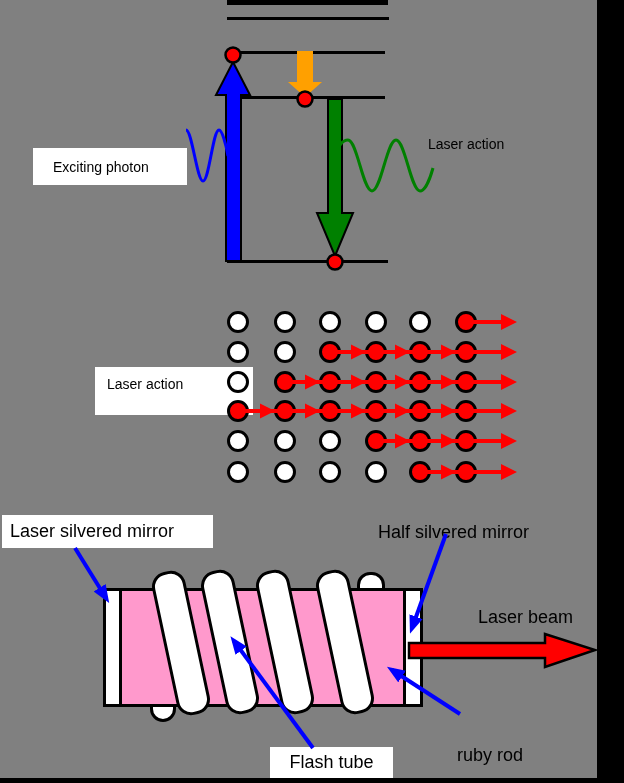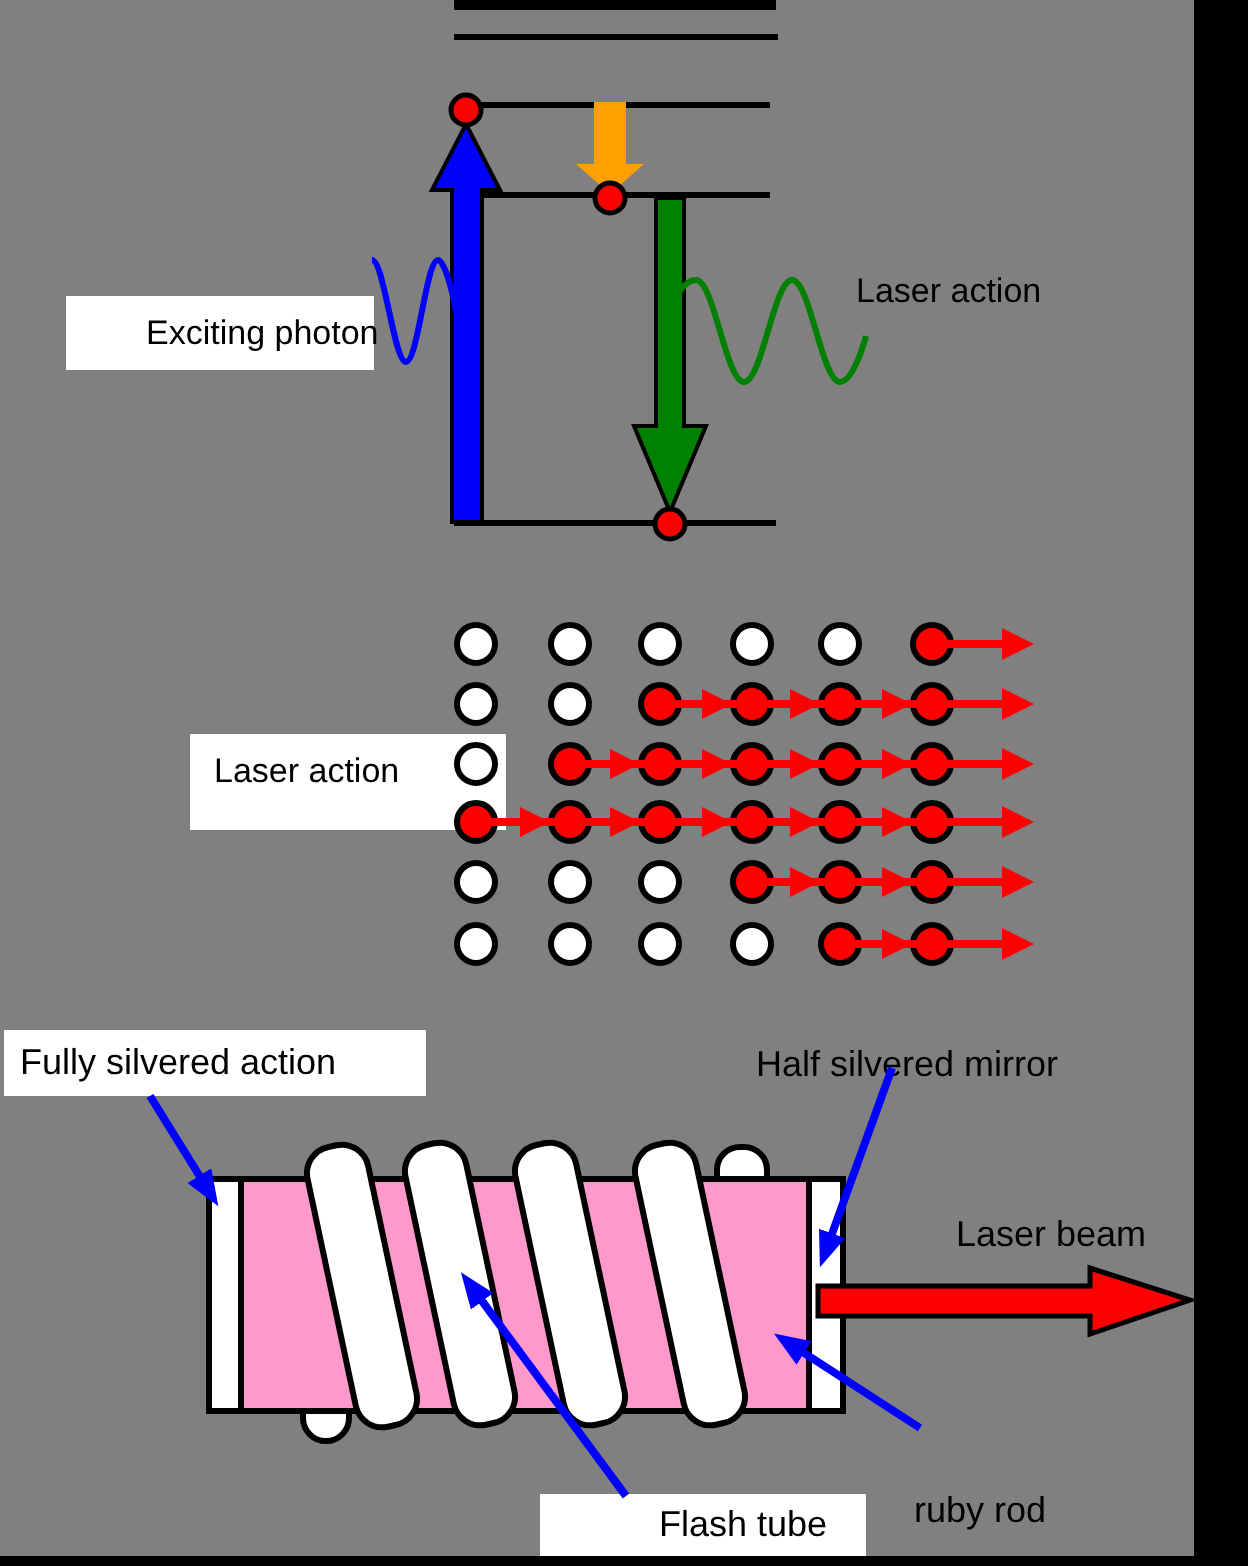--- a/index.html
+++ b/index.html
@@ -15,62 +15,62 @@
   #rod-outer{position:absolute;left:103px;top:588px;width:320px;height:119px;
              background:#fff;border:3px solid #000;box-sizing:border-box;z-index:1;}
   #rod-pink{position:absolute;left:119px;top:591px;width:287px;height:113px;
             background:#FF99CC;border-left:3px solid #000;border-right:3px solid #000;
             box-sizing:border-box;z-index:1;}
   .flashbar{position:absolute;width:34px;height:146px;background:#fff;
             border:3px solid #000;border-radius:15px;box-sizing:border-box;
             transform:rotate(-12deg);z-index:2;}
   .stub{position:absolute;background:#fff;border:3px solid #000;box-sizing:border-box;z-index:0;}
   #svg-overlay{position:absolute;left:0;top:0;z-index:5;pointer-events:none;}
-  .t17{font-size:17px;}
+  .t17{font-size:14px;}
   .t18{font-size:18px;}
 </style>
 </head>
 <body>
 
 <div id="page">
 
   <div class="elevel" style="left:227px;top:0;width:161px;height:5px;"></div>
   <div class="elevel" style="left:227px;top:17px;width:162px;height:3px;"></div>
   <div class="elevel" style="left:237px;top:51px;width:148px;height:3px;"></div>
   <div class="elevel" style="left:242px;top:96px;width:143px;height:3px;"></div>
   <div class="elevel" style="left:227px;top:260px;width:161px;height:3px;"></div>
 
   <div class="labelbox" style="left:33px;top:148px;width:154px;height:37px;display:flex;align-items:center;">
-    <span class="lbl t17" style="padding-left:20px;margin-left:20px;">Exciting photon</span>
+    <span class="lbl t17" style="padding-left:20px;">Exciting photon</span>
   </div>
 
   <div class="abs lbl t17" style="left:428px;top:136px;">Laser action</div>
 
   <div class="labelbox" style="left:95px;top:367px;width:158px;height:48px;">
     <span class="lbl t17" style="position:absolute;left:12px;top:9px;">Laser action</span>
   </div>
 
   <div class="stub" style="left:150px;top:693px;width:26px;height:29px;border-radius:0 0 13px 13px;"></div>
   <div class="stub" style="left:357px;top:572px;width:28px;height:24px;border-radius:13px 13px 0 0;"></div>
 
   <div id="rod-outer"></div>
   <div id="rod-pink"></div>
 
   <div class="flashbar" style="left:164px;top:570px;"></div>
   <div class="flashbar" style="left:213px;top:569px;"></div>
   <div class="flashbar" style="left:268px;top:569px;"></div>
   <div class="flashbar" style="left:328px;top:569px;"></div>
 
   <div class="labelbox" style="left:2px;top:515px;width:211px;height:33px;display:flex;align-items:center;">
-    <span class="lbl t18" style="padding-left:8px;">Fully silvered action</span>
+    <span class="lbl t18" style="padding-left:8px;">Laser silvered mirror</span>
   </div>
   <div class="abs lbl t18" style="left:478px;top:607px;">Laser beam</div>
   <div class="abs lbl t18" style="left:378px;top:522px;">Half silvered mirror</div>
   <div class="abs lbl t18" style="left:457px;top:745px;">ruby rod</div>
-  <div class="labelbox" style="left:270px;top:747px;width:123px;height:31px;display:flex;align-items:center;justify-content:center;padding-left:40px;">
+  <div class="labelbox" style="left:270px;top:747px;width:123px;height:31px;display:flex;align-items:center;justify-content:center;">
     <span class="lbl t18">Flash tube</span>
   </div>
 
   <svg id="svg-overlay" width="624" height="783" viewBox="0 0 624 783">
     <defs>
       <marker id="bluehead" markerUnits="userSpaceOnUse" markerWidth="18" markerHeight="14" refX="12" refY="7" orient="auto">
         <path d="M0,0 L18,7 L0,14 Z" fill="#0000FF"></path>
       </marker>
     </defs>
 

